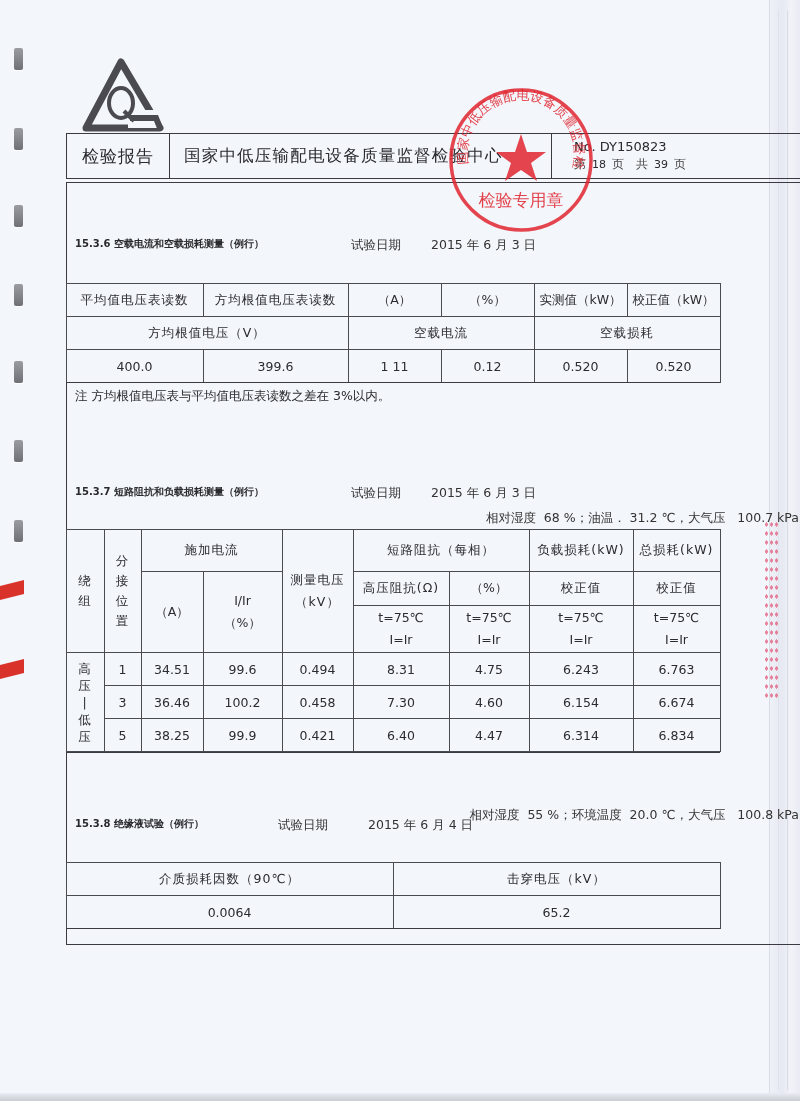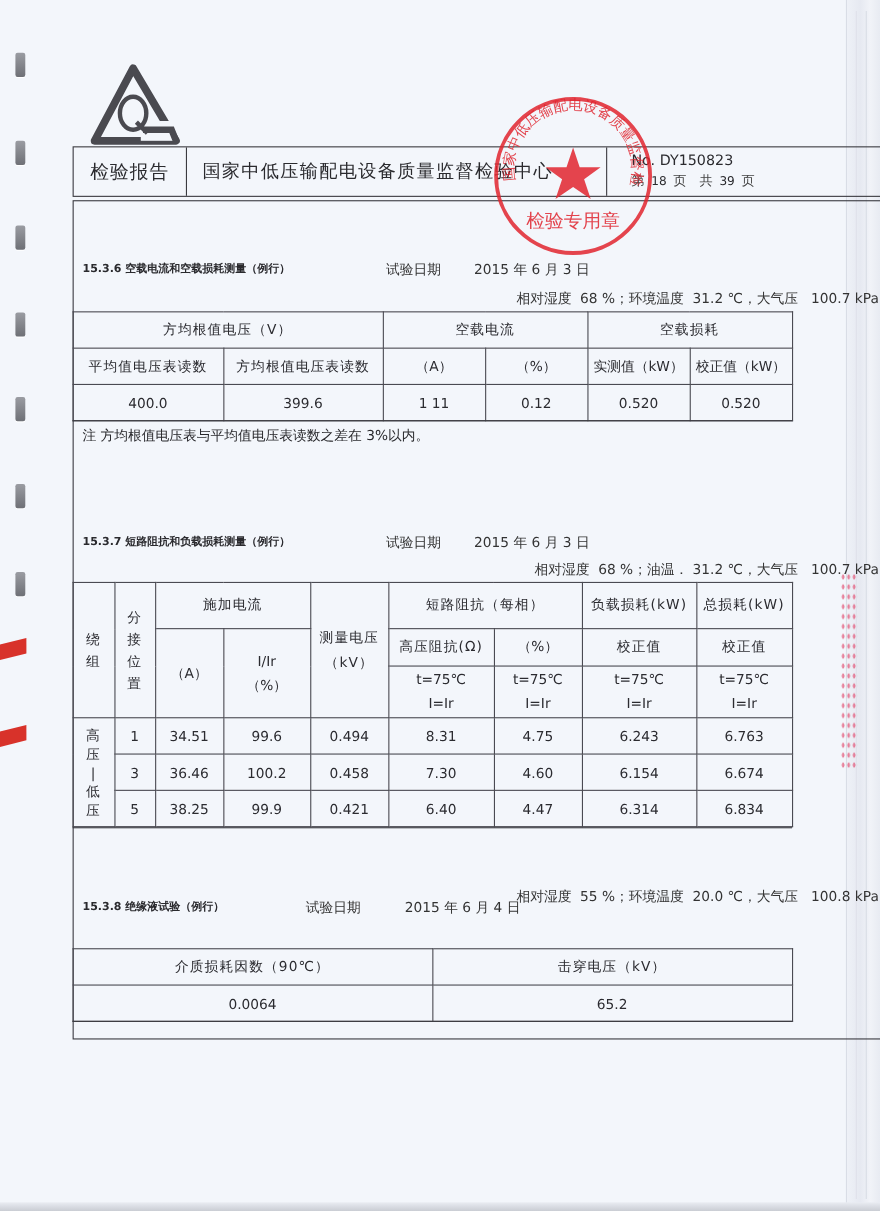--- a/index.html
+++ b/index.html
@@ -122,44 +122,43 @@
     </div>
   </div>
 </div>
 
 <div class="frame body-frame">
 
   <div class="section-title" style="left:8px; top:54px;">15.3.6 空载电流和空载损耗测量（例行）</div>
   <div class="meta" style="left:284px; top:54px;">
     <span class="lbl">试验日期</span><span>2015 年 6 月 3 日</span>
   </div>
-  <div class="env" style="top:80px;">相对湿度  68 %；环境温度  31.2 ℃，大气压   100.7 kPa</div>
 
   <table class="grid" style="top:100px; width:654px;">
     <colgroup>
         <col style="width:137px">
         <col style="width:145px">
         <col style="width:93px">
         <col style="width:93px">
         <col style="width:93px">
         <col style="width:93px">
       </colgroup>
     <tbody>
         <tr style="height:33px">
-      <td colspan="2" class="cn">方均根值电压（V）</td>
-      <td colspan="2" class="cn">空载电流</td>
-      <td colspan="2" class="cn">空载损耗</td>
-    </tr>
-    <tr style="height:33px">
       <td class="cn">平均值电压表读数</td>
       <td class="cn">方均根值电压表读数</td>
       <td>（A）</td>
       <td>（%）</td>
       <td>实测值（kW）</td>
       <td>校正值（kW）</td>
+    </tr>
+    <tr style="height:33px">
+      <td colspan="2" class="cn">方均根值电压（V）</td>
+      <td colspan="2" class="cn">空载电流</td>
+      <td colspan="2" class="cn">空载损耗</td>
     </tr>
     <tr style="height:33px">
       <td>400.0</td>
       <td>399.6</td>
       <td>1 11</td>
       <td>0.12</td>
       <td>0.520</td>
       <td>0.520</td>
     </tr>
   </tbody>

